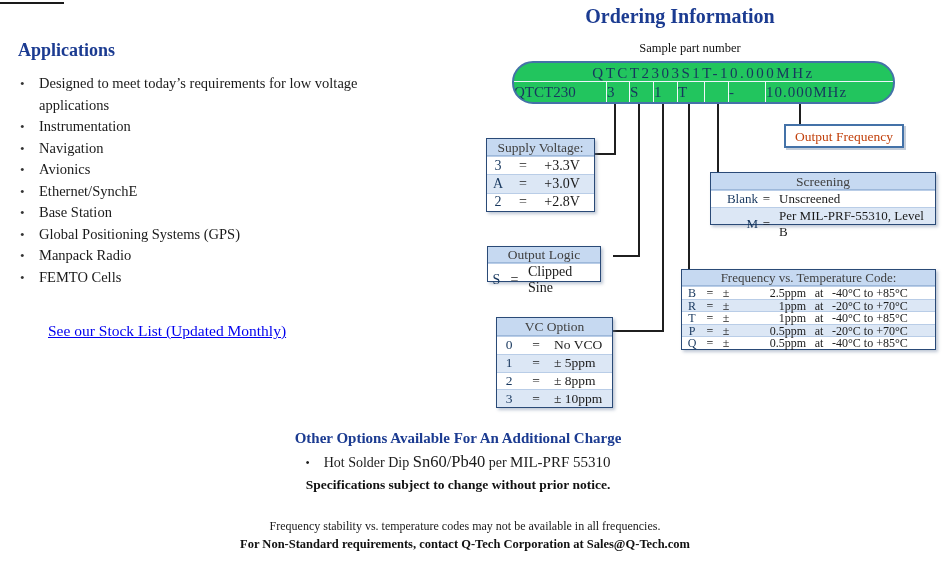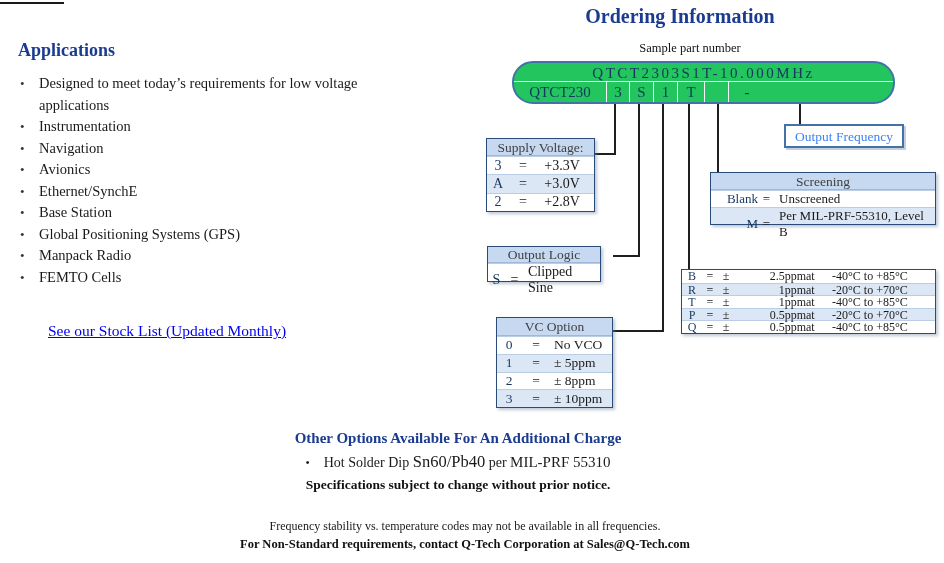--- a/index.html
+++ b/index.html
@@ -17,31 +17,31 @@
   .stock-link { position:absolute; left:48px; top:322px; font-size:15.5px; color:#0000ee; text-decoration:underline; cursor:pointer; }
 
   
   .ord-title { position:absolute; left:470px; top:5px; width:420px; text-align:center; font-size:20px; font-weight:bold; color:#1b3b91; }
   .sample-label { position:absolute; left:480px; top:41px; width:420px; text-align:center; font-size:12.5px; color:#111; }
 
   
   .pill { position:absolute; left:512px; top:61px; width:383px; height:43px; background:#22c55e; border:2px solid #4472a8; border-radius:21px; overflow:hidden; color:#17375e; }
   .pill-top { height:19px; line-height:20px; text-align:center; font-size:15px; letter-spacing:2.5px; border-bottom:1px solid #eef4fb; }
   .pill-bottom { display:flex; height:20px; line-height:20px; font-size:15px; }
-  .seg { text-align:center; border-left:1px solid #f2f7fc; }
+  .seg { border-left:1px solid #f2f7fc; }
   .seg:first-child { border-left:none; }
   .seg0 { width:92px; } .seg1 { width:23px; } .seg2 { width:24px; } .seg3 { width:24px; }
   .seg4 { width:27px; } .seg5 { width:24px; } .seg6 { width:37px; }
   .seg7 { flex:1; letter-spacing:1px; }
 
   
   .cline { position:absolute; background:#1f1f1f; }
 
   
-  .ofreq { position:absolute; left:784px; top:124px; width:120px; height:24px; background:#fff; border:2px solid #4472a8; box-shadow:2px 2px 0 rgba(90,115,150,.35); text-align:center; line-height:21px; font-size:13.5px; color:#3b82f6; }
+  .ofreq { position:absolute; left:784px; top:124px; width:120px; height:24px; background:#fff; border:2px solid #4472a8; box-shadow:2px 2px 0 rgba(90,115,150,.35); text-align:center; line-height:21px; font-size:13.5px; color:#c2410c; }
 
   
   .otable { position:absolute; background:#fff; border:1px solid #2a4a77; box-shadow:2px 2px 3px rgba(110,130,160,.45); font-size:13.5px; color:#1a1a1a; }
   .thead { background:#c6d9f1; color:#404040; text-align:center; border-bottom:1px solid #9db8da; }
   .trow { display:grid; align-items:center; border-top:1px solid #b9cde7; }
   .trow:first-of-type { border-top:none; }
   .trow.stripe { background:#dce7f5; }
   .cell-code { color:#17375e; text-align:center; }
   .cell-eq { text-align:center; }
   .cell-val { text-align:left; }
@@ -60,21 +60,21 @@
   .t-ol { left:487px; top:246px; width:114px; }
   .t-ol .thead { height:16px; line-height:16px; font-size:13.5px; }
   .t-ol .trow { height:17.5px; font-size:14px; grid-template-columns:17px 19px 1fr; }
   .t-ol .cell-val { padding-left:4px; }
 
   .t-ft { left:681px; top:269px; width:255px; }
   .t-ft .thead { height:16px; line-height:16px; font-size:13px; }
   .t-ft .trow { height:12.6px; font-size:12px; line-height:12.6px; grid-template-columns:20px 16px 16px 72px 26px 1fr; }
   .t-ft .cell-pm { text-align:center; }
   .t-ft .cell-num { text-align:right; }
-  .t-ft .cell-at { }
+  .t-ft .cell-at { text-align:center; }
   .t-ft .cell-range { text-align:left; }
 
   .t-vc { left:496px; top:317px; width:117px; }
   .t-vc .thead { height:18px; line-height:18px; font-size:13.5px; }
   .t-vc .trow { height:17.8px; font-size:13.5px; grid-template-columns:24px 30px 1fr; }
   .t-vc .cell-val { padding-left:3px; }
 
   
   .other-title { position:absolute; left:0; top:430px; width:916px; text-align:center; font-size:15px; font-weight:bold; color:#1b3b91; }
   .other-bullet { position:absolute; left:0; top:452px; width:916px; text-align:center; font-size:14px; color:#1a1a1a; }
@@ -113,20 +113,21 @@
   <div class="pill">
     <div class="pill-top">QTCT2303S1T-10.000MHz</div>
     <div class="pill-bottom">
       <div class="seg seg0">QTCT230</div>
       <div class="seg seg1">3</div>
       <div class="seg seg2">S</div>
       <div class="seg seg3">1</div>
       <div class="seg seg4">T</div>
       <div class="seg seg5"></div>
       <div class="seg seg6">-</div>
+      <div class="seg seg7">10.000MHz</div>
     </div>
   </div>
 
   <div class="cline" style="left:614px; top:104px; width:2px; height:51px;"></div>
   <div class="cline" style="left:594px; top:153px; width:22px; height:2px;"></div>
   <div class="cline" style="left:638px; top:104px; width:2px; height:153px;"></div>
   <div class="cline" style="left:613px; top:255px; width:27px; height:2px;"></div>
   <div class="cline" style="left:662px; top:104px; width:2px; height:228px;"></div>
   <div class="cline" style="left:612px; top:330px; width:52px; height:2px;"></div>
   <div class="cline" style="left:688px; top:104px; width:2px; height:165px;"></div>
@@ -173,20 +174,21 @@
   <div class="otable t-ol">
     <div class="thead">Output Logic</div>
     <div class="trow">
       <span class="cell-code">S</span>
       <span class="cell-eq">=</span>
       <span class="cell-val">Clipped Sine</span>
     </div>
   </div>
 
   <div class="otable t-ft">
+    <div class="thead">Frequency vs. Temperature Code:</div>
     <div class="trow">
       <span class="cell-code">B</span>
       <span class="cell-eq">=</span>
       <span class="cell-pm">±</span>
       <span class="cell-num">2.5ppm</span>
       <span class="cell-at">at</span>
       <span class="cell-range">-40°C to +85°C</span>
     </div>
     <div class="trow stripe">
       <span class="cell-code">R</span>

